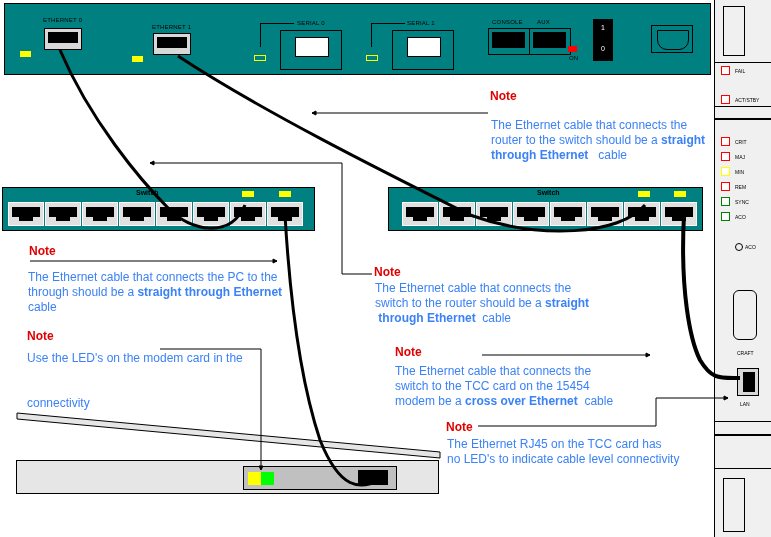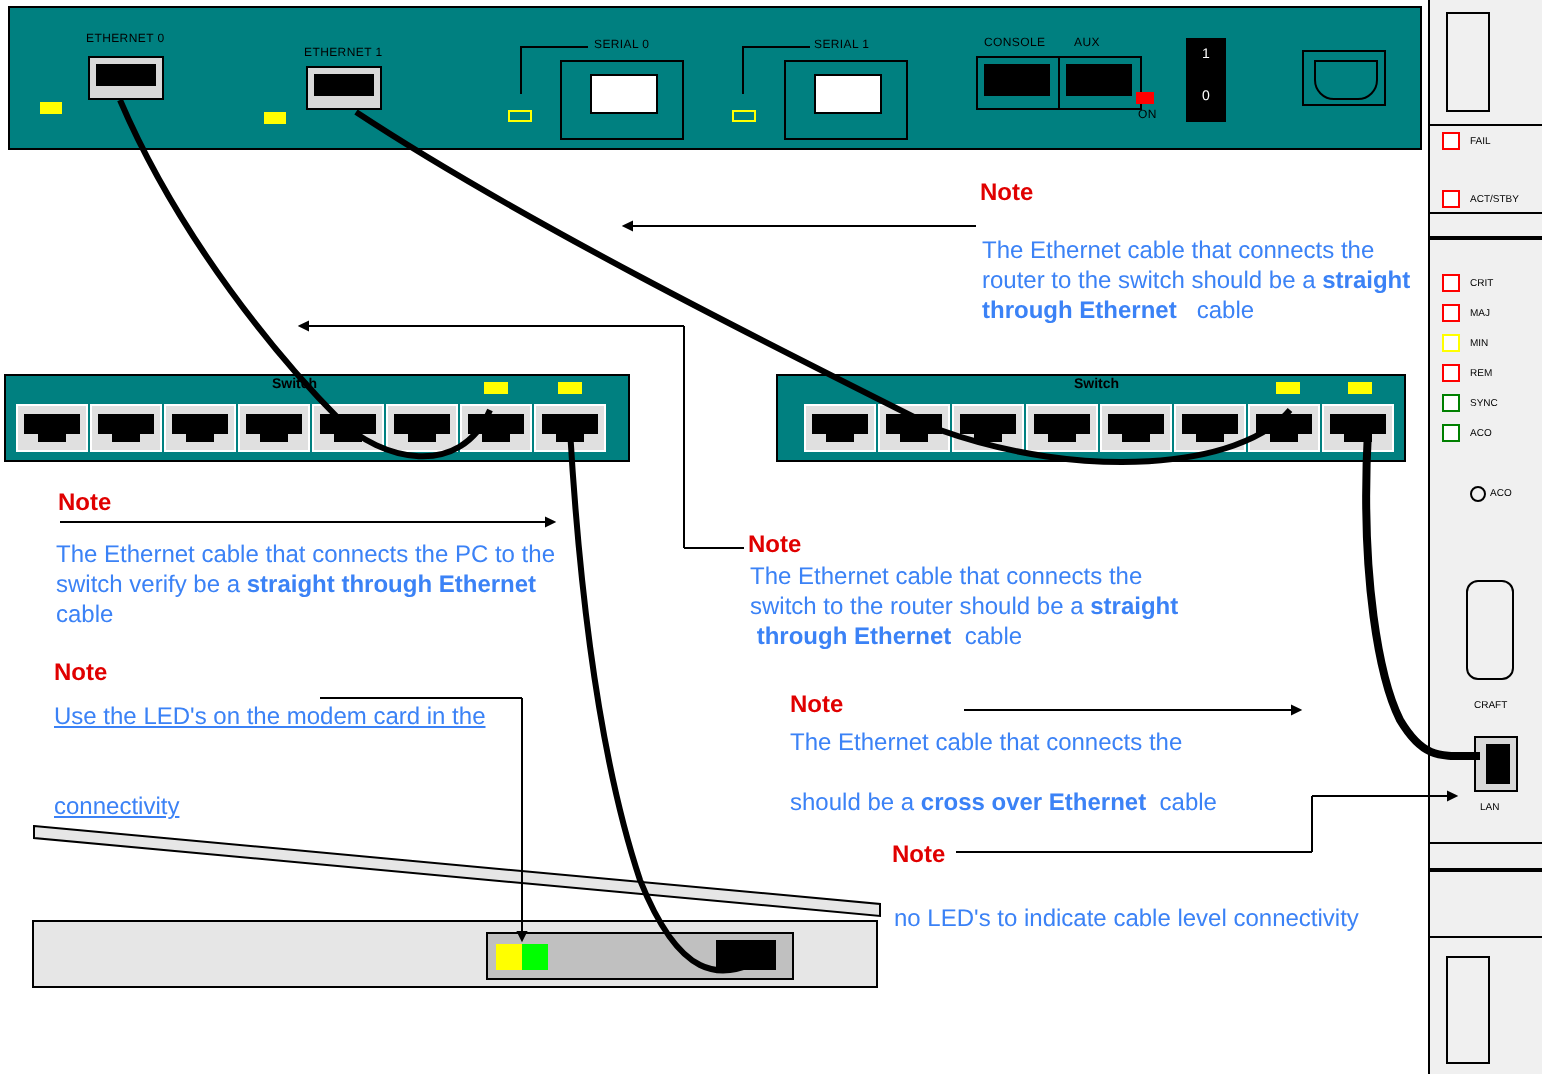--- a/index.html
+++ b/index.html
@@ -224,43 +224,43 @@
 <span class="note-title" style="left:490px;top:89px;">Note</span>
 <div class="note-body" style="left:491px;top:118px;width:225px;">
   <span>The Ethernet cable that connects the</span><br>
   <span>router to the switch should be a </span><b>straight</b><br>
   <b>through Ethernet</b>&nbsp;&nbsp; <span>cable</span>
 </div>
 
 <span class="note-title" style="left:29px;top:244px;">Note</span>
 <div class="note-body" style="left:28px;top:270px;width:270px;">
   <span>The Ethernet cable that connects the PC to the</span><br>
-  <span>switch verify be a </span><b>straight through Ethernet</b><br>
+  <span>through should be a </span><b>straight through Ethernet</b><br>
   <span>cable</span>
 </div>
 
 <span class="note-title" style="left:374px;top:265px;">Note</span>
 <div class="note-body" style="left:375px;top:281px;width:260px;">
   <span>The Ethernet cable that connects the</span><br>
   <span>switch to the router should be a </span><b>straight</b><br>
   &nbsp;<b>through Ethernet</b>&nbsp; <span>cable</span>
 </div>
 
 <span class="note-title" style="left:27px;top:329px;">Note</span>
-<div class="note-body" style="left:27px;top:351px;width:240px;text-decoration:underline;">
+<div class="note-body" style="left:27px;top:351px;width:240px;">
   <span>Use the LED's on the modem card in the</span><br>
   <br>
   <br>
   <span>connectivity</span>
 </div>
 
 <span class="note-title" style="left:395px;top:345px;">Note</span>
 <div class="note-body" style="left:395px;top:364px;width:260px;">
   <span>The Ethernet cable that connects the</span><br>
-  <br>
-  <span>should be a </span><b>cross over  Ethernet</b>&nbsp; <span>cable</span>
+  <span>switch to the TCC card on the 15454</span><br>
+  <span>modem be a </span><b>cross over  Ethernet</b>&nbsp; <span>cable</span>
 </div>
 
 <span class="note-title" style="left:446px;top:420px;">Note</span>
 <div class="note-body" style="left:447px;top:437px;width:265px;">
-  <br>
+  <span>The Ethernet RJ45 on the TCC card has</span><br>
   <span>no LED's to indicate cable level connectivity</span>
 </div>
 
 </body></html>

